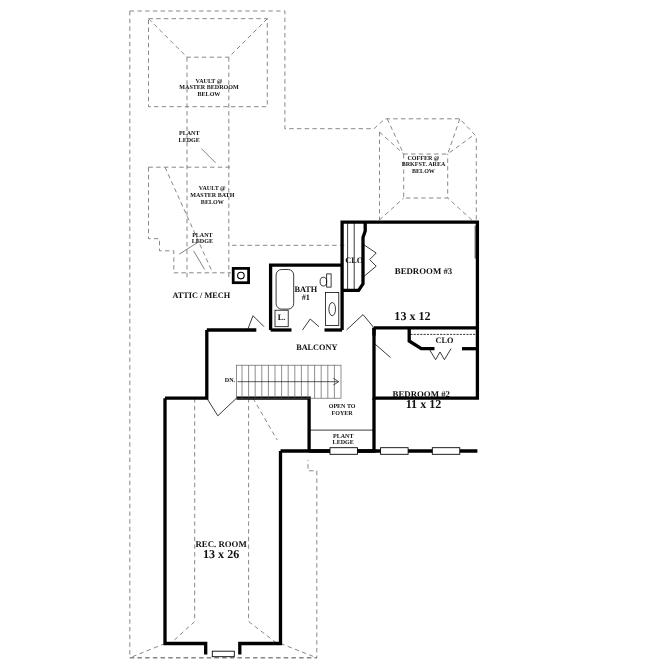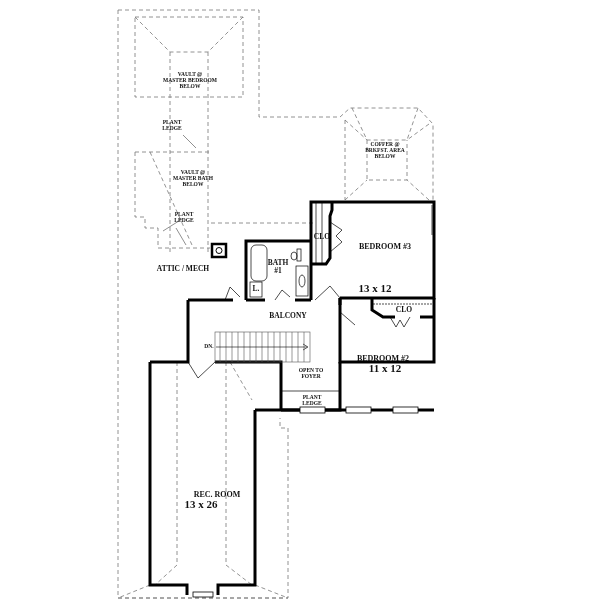--- a/index.html
+++ b/index.html
@@ -140,15 +140,15 @@
 <div class="lbl tiny" style="left:288px;top:368px;width:46px;">OPEN TO
 FOYER</div>
 <div class="lbl tiny" style="left:292px;top:395px;width:40px;">PLANT
 LEDGE</div>
 <div class="lbl small" style="left:393px;top:306px;width:22px;">CLO</div>
 <div>
   <div class="lbl room" style="left:348px;top:355px;width:70px;">BEDROOM #2</div>
   <div class="lbl dim" style="left:350px;top:363px;width:70px;text-align:center;">11 x 12</div>
 </div>
 <div>
-  <div class="lbl room" style="left:186px;top:491px;width:62px;">REC. ROOM</div>
+  <div class="lbl room" style="left:170px;top:491px;width:62px;">REC. ROOM</div>
   <div class="lbl dim" style="left:170px;top:499px;width:62px;">13 x 26</div>
 </div>
 
 </body></html>

